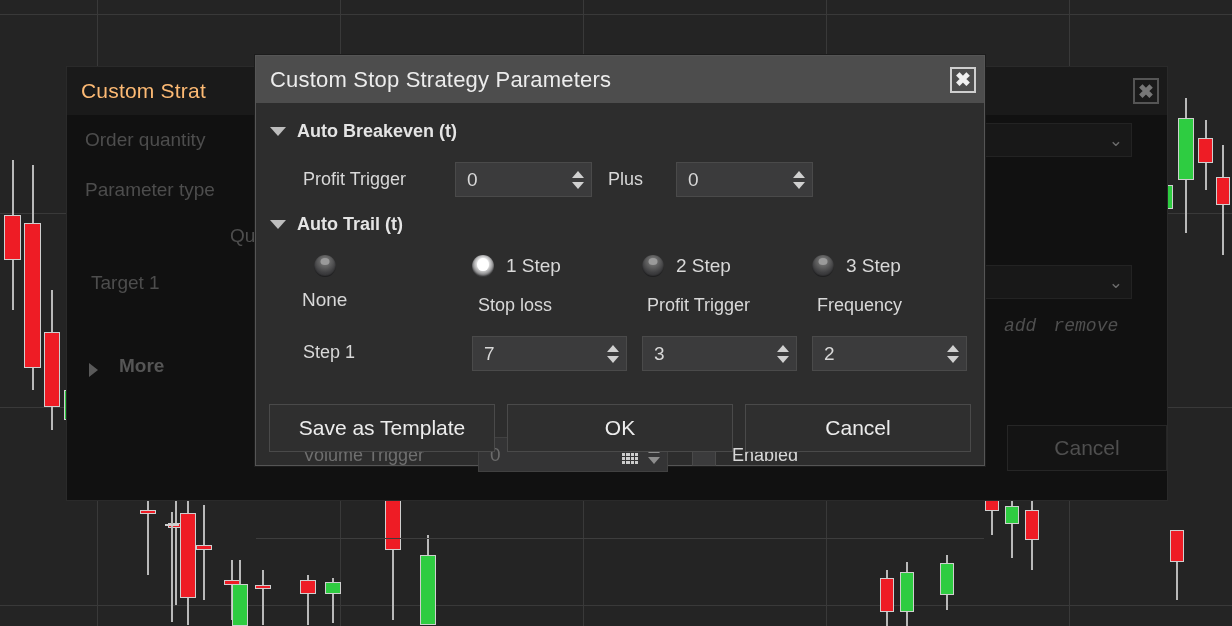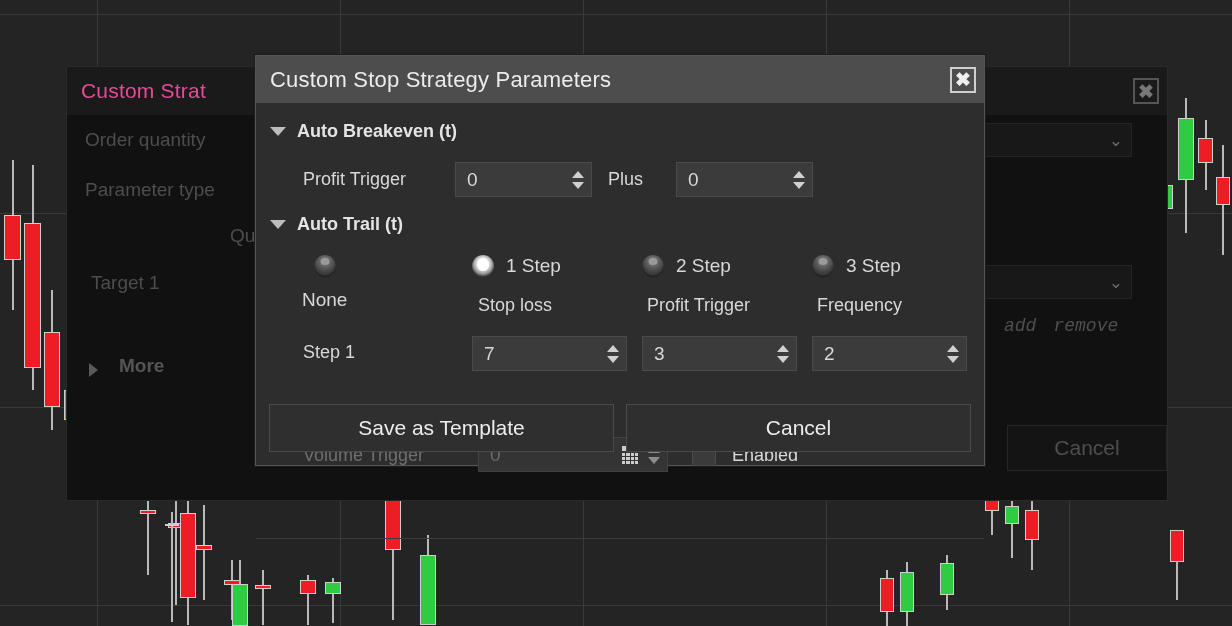--- a/index.html
+++ b/index.html
@@ -44,21 +44,21 @@
   
   #bg-dialog {
     left:66px; top:66px; width:1102px; height:435px;
     background:#111111;
     border:1px solid #2a2a2a;
     color:#4a4a4a;
   }
   #bg-dialog .titlebar {
     height:48px; background:#1a1a1a; color:#555;
   }
-  #bg-dialog .titlebar .title { color:#ec4899; }
+  #bg-dialog .titlebar .title { color:#fdba74; }
   #bg-dialog .closebtn { border:2px solid #555; color:#777; }
   #bg-dialog .bd { position:relative; height:calc(100% - 48px); }
   #bg-dialog .lbl { position:absolute; font-size:19px; color:#4d4d4d; }
   #bg-dialog .field {
     position:absolute; height:34px; background:#181818;
     border:1px solid #232323; display:flex; align-items:center;
     justify-content:flex-end; padding-right:8px;
   }
   #bg-dialog .chev { color:#6a6a6a; font-size:17px; }
   #bg-dialog .linkrow { position:absolute; font-size:18px; font-style:italic; color:#4f4f4f; }
@@ -434,17 +434,18 @@
           <i class="ar-dn"></i>
         </span>
     </div>
     <div class="chk" style="left:436px; top:339px;"></div>
     <div class="flabel" style="left:476px; top:342px;">Enabled</div>
 
     <div class="sep" style="top:435px;"></div>
 
     <div class="btnrow">
       <div class="dbtn">Save as Template</div>
+      <div class="dbtn">OK</div>
       <div class="dbtn">Cancel</div>
     </div>
 
   </div>
 </div>
 
 </body></html>

